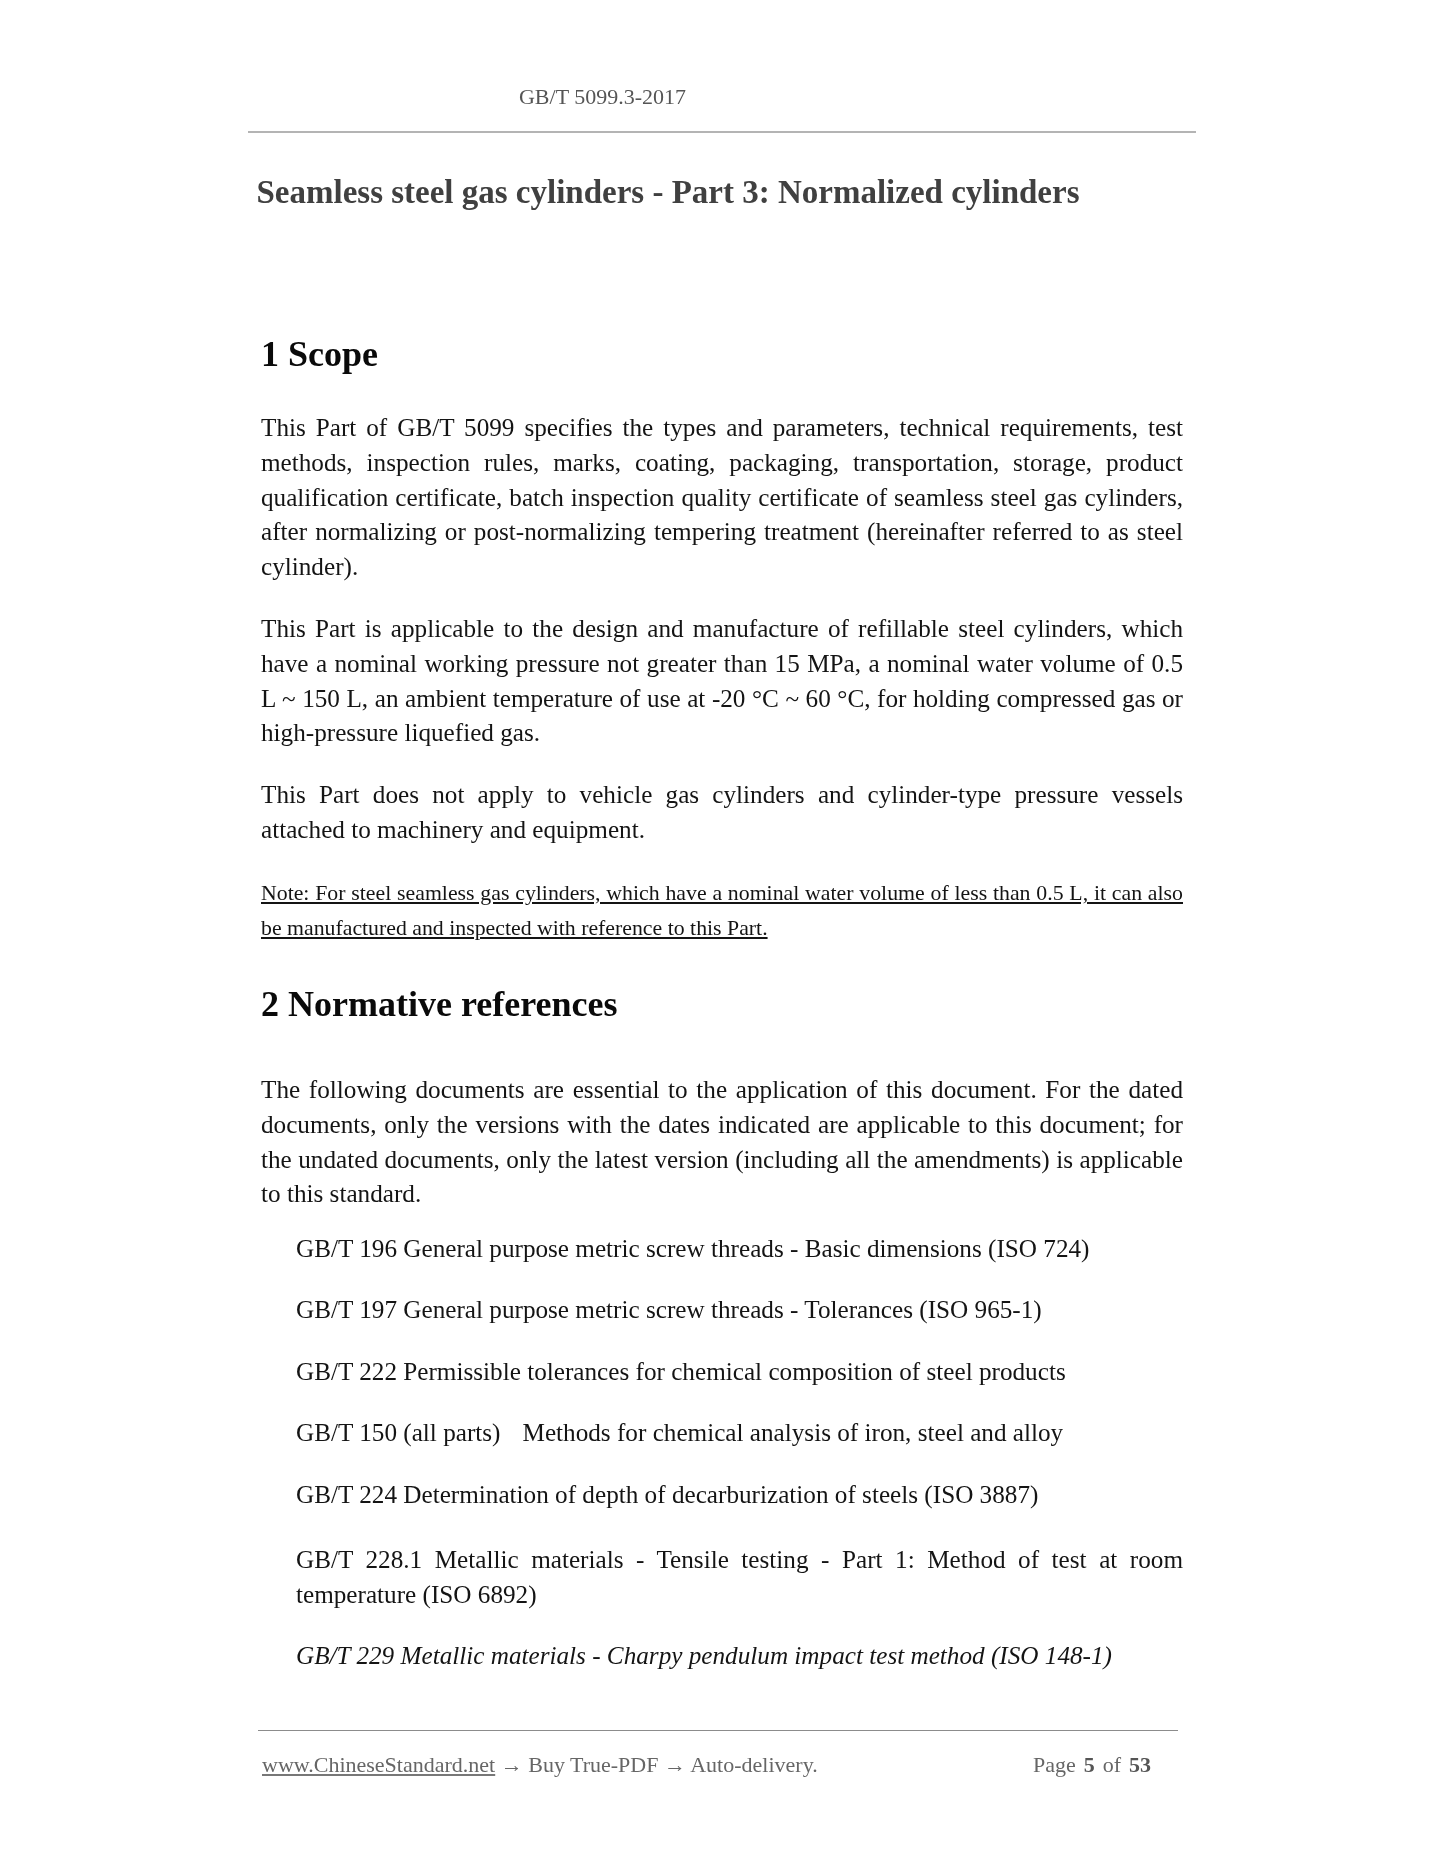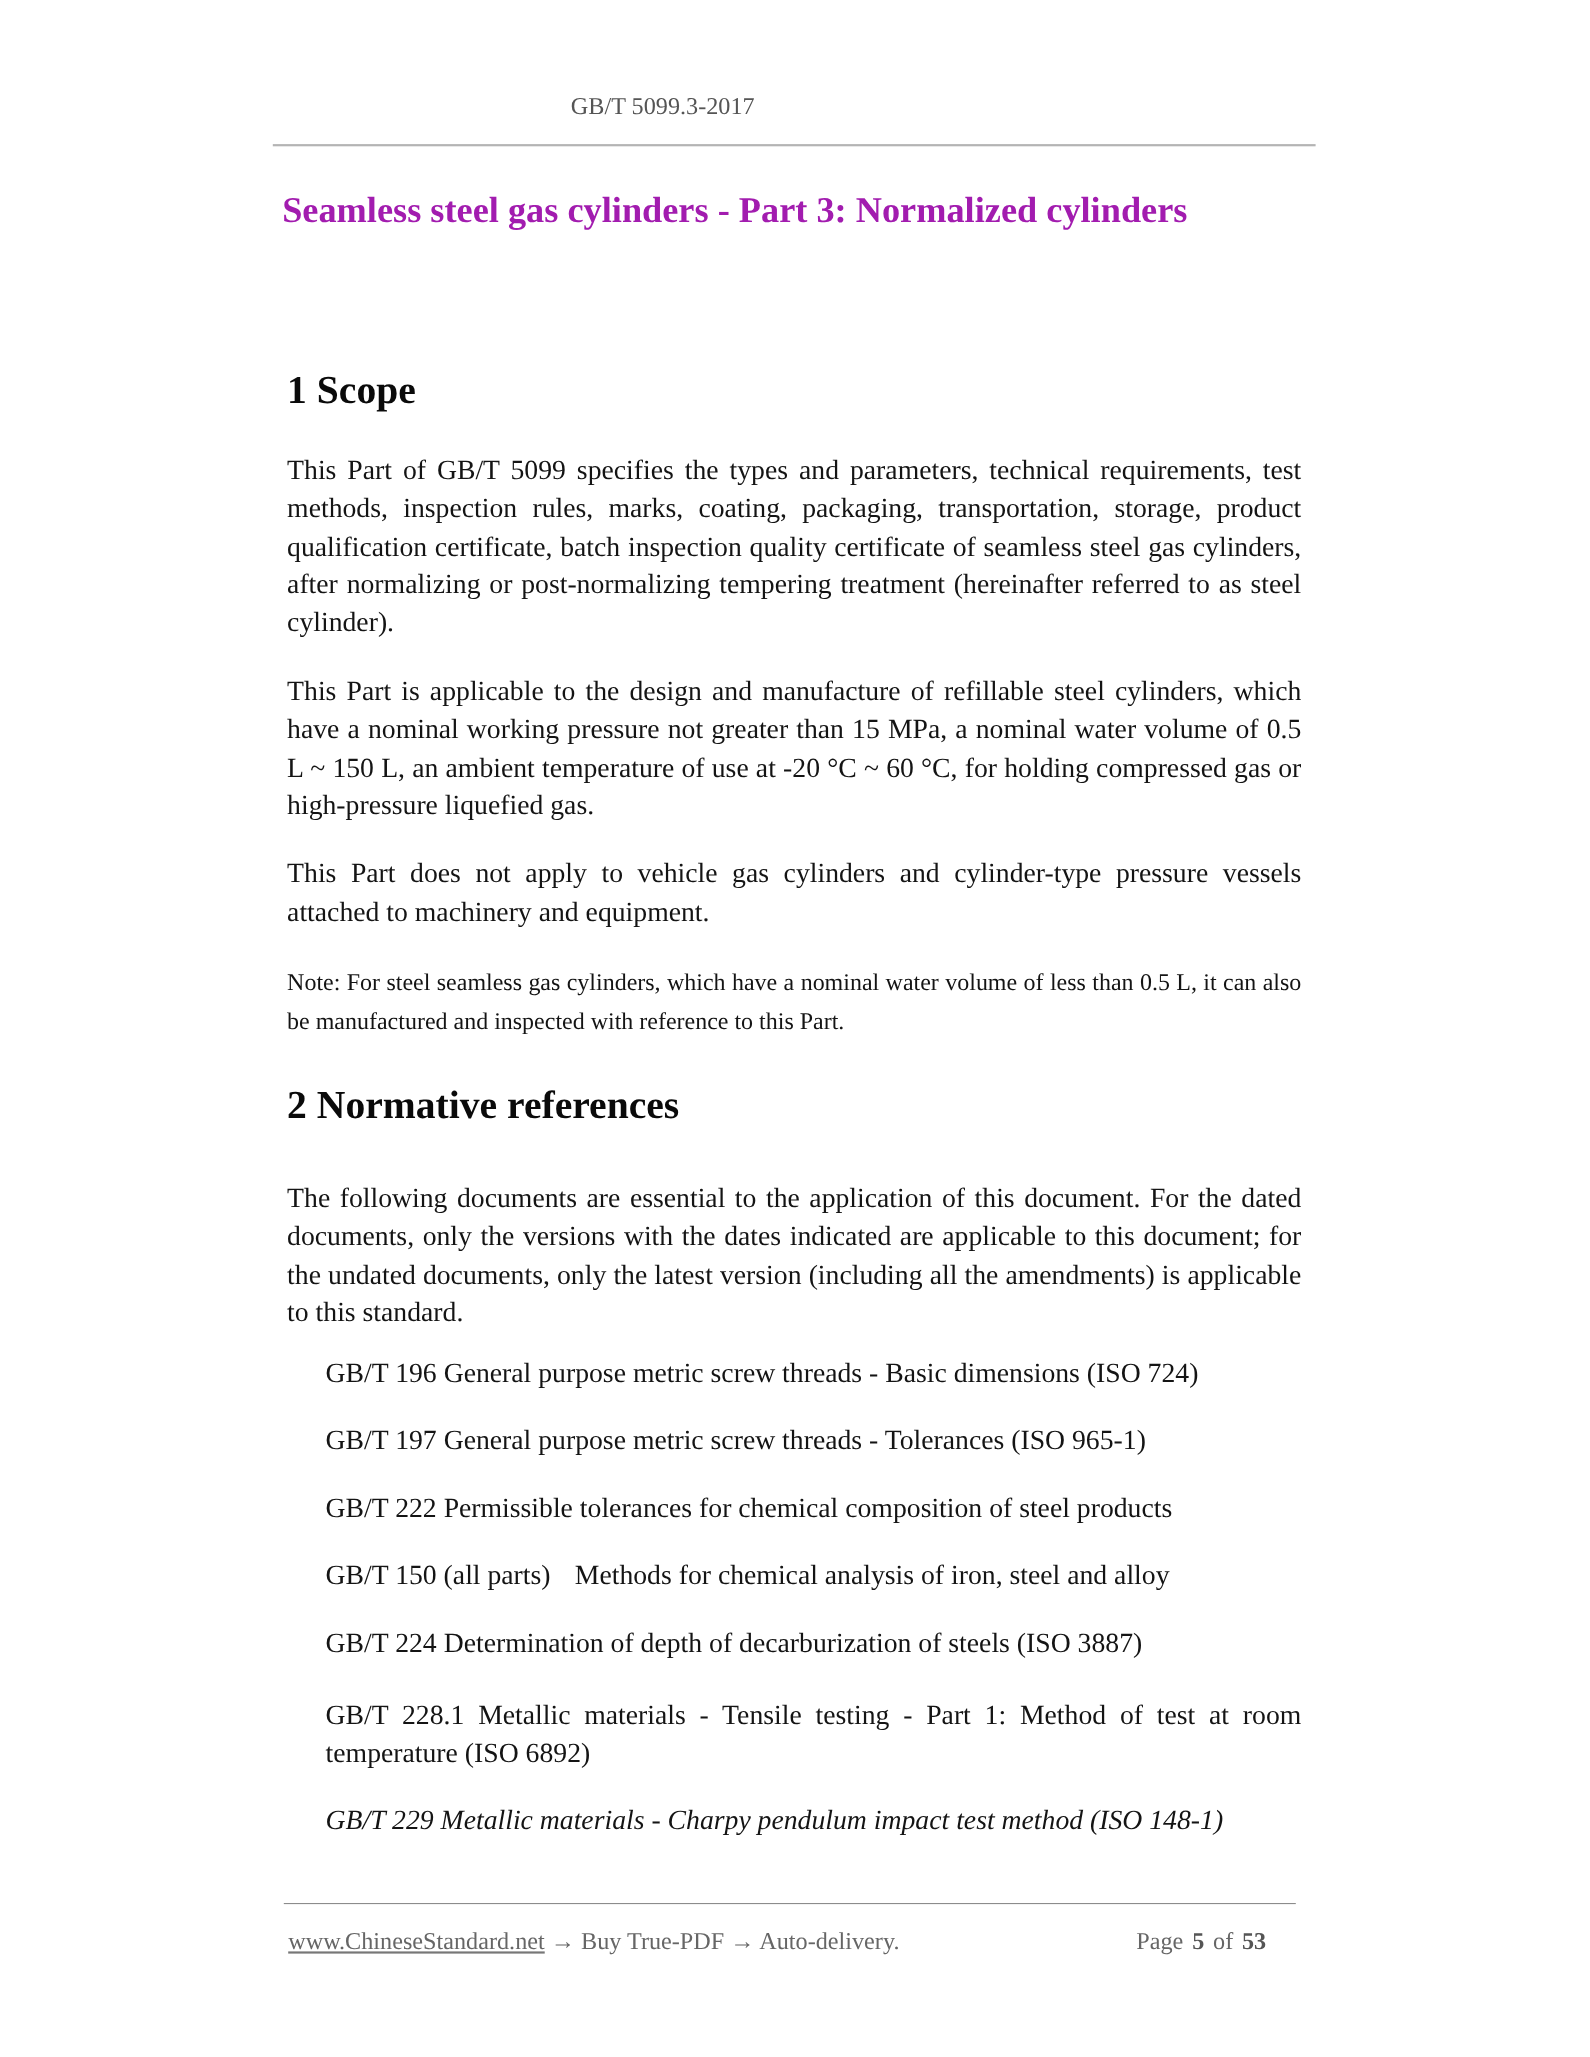--- a/index.html
+++ b/index.html
@@ -31,21 +31,21 @@
     border-top: 2px solid #b4b4b4;
   }
 
   
   .doc-title {
     left: 0; width: 1336px; top: 172px;
     text-align: center;
     font-size: 33px;
     line-height: 40px;
     font-weight: bold;
-    color: #a21caf;
+    color: #404040;
   }
 
   .section-heading {
     left: 261px;
     font-size: 36px;
     line-height: 40px;
     font-weight: bold;
     color: #0a0a0a;
     margin: 0;
   }
@@ -60,20 +60,21 @@
     color: #141414;
   }
   .note {
     left: 261px;
     width: 922px;
     font-size: 21.8px;
     line-height: 35px;
     text-align: justify;
     margin: 0;
     color: #141414;
+    text-decoration: underline;
   }
 
   .ref-item {
     left: 296px;
     width: 887px;
     font-size: 25.2px;
     line-height: 34.5px;
     text-align: justify;
     margin: 0;
     color: #141414;

